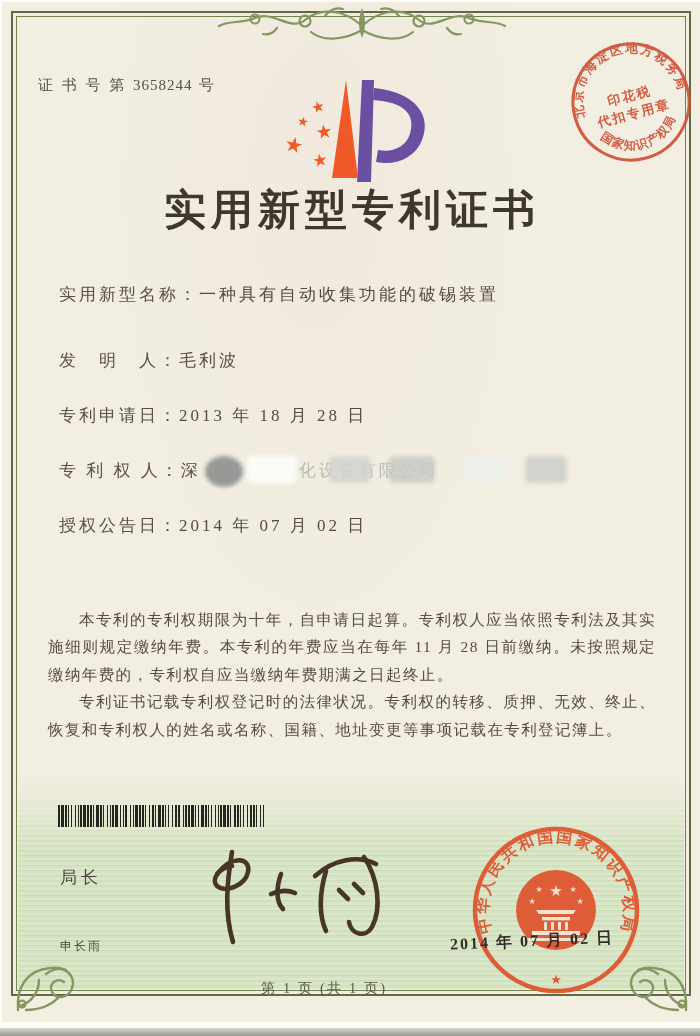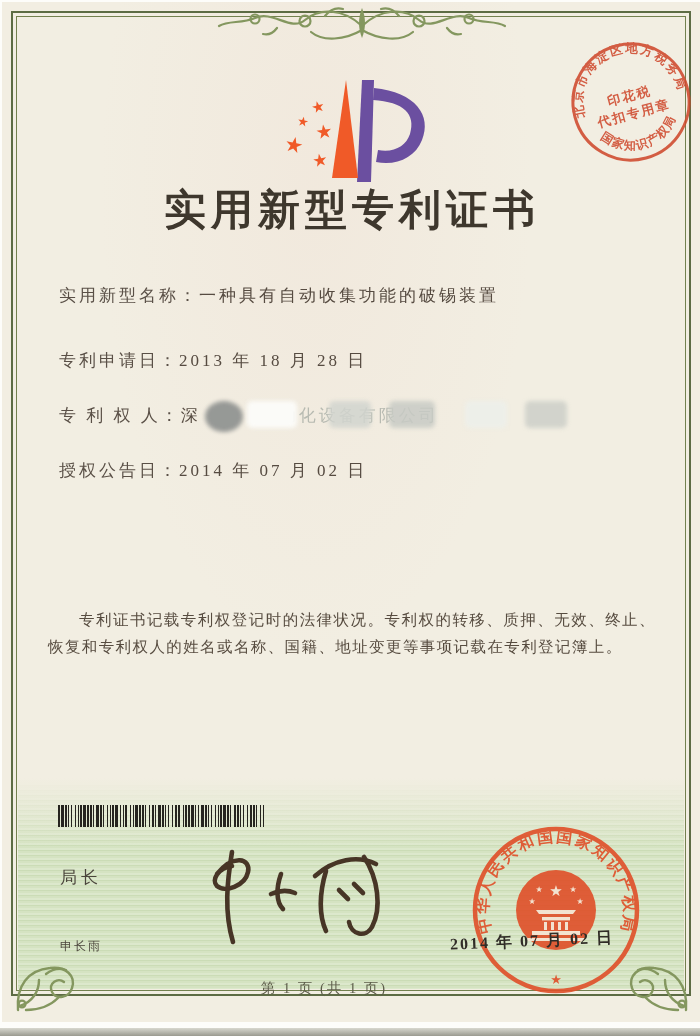--- a/index.html
+++ b/index.html
@@ -26,21 +26,21 @@
     background-image:
       linear-gradient(var(--paper-cream,#f2eee2) 0px, rgba(242,238,226,0) 70px),
       repeating-linear-gradient(180deg,#dce8cc 0px,#dce8cc 2px,#cbdcb6 2px,#cbdcb6 3px,#d5e3c2 3px,#d5e3c2 5px);
   }
   .cert-no{position:absolute;left:36px;top:74px;font-size:15px;letter-spacing:2.5px;color:#54504a;}
   .cert-no .num{letter-spacing:1px;}
   .title{position:absolute;left:0;width:700px;top:180px;text-align:center;
     font-size:42px;font-weight:600;letter-spacing:5px;color:#3e372d;}
   .fields{position:absolute;left:57px;top:282px;right:28px;font-size:17px;color:#564b41;}
   .frow{letter-spacing:3px;line-height:24px;margin-bottom:31px;white-space:nowrap;}
-  .frow.first{margin-bottom:41px;}
+  .frow.first{margin-bottom:41px;font-family:Liberation Mono, monospace;}
   .flabel{color:#5a5047;}
   .pat-wrap{position:relative;display:inline-block;min-width:360px;}
   .ghost{color:#b7bab1;margin-left:58px;letter-spacing:3px;}
   .blob{position:absolute;border-radius:5px;filter:blur(2px);top:-3px;height:27px;}
   .b1{left:24px;width:38px;height:31px;border-radius:50%;background:#8f9290;opacity:.92;}
   .b2{left:66px;width:50px;background:#fbfbf8;}
   .b3{left:148px;width:42px;background:#d2d5cf;opacity:.85;}
   .b4{left:208px;width:46px;background:#c8cbc5;opacity:.85;}
   .b5{left:284px;width:42px;background:#edefe9;}
   .b6{left:344px;width:42px;background:#c8cbc5;opacity:.75;}
@@ -108,20 +108,25 @@
   <svg class="corner br" width="72" height="66" viewBox="0 0 72 66">
     <g fill="none" stroke="currentColor" stroke-width="2.4" stroke-linecap="round">
       <path d="M6,62 C4,38 16,22 38,20 C54,18 64,28 60,40 C57,50 44,52 40,44 C36,35 46,29 52,34"></path>
       <path d="M8,58 C20,54 27,44 27,32"></path>
       <path d="M14,62 C26,62 38,58 46,50"></path>
       <circle cx="10" cy="56" r="3.4"></circle>
       <path d="M34,26 q10,-8 20,-4"></path>
     </g>
   </svg>
 
+  <div class="cert-no">
+    <span>证 书 号 第</span>
+    <span class="num">3658244</span>
+    <span>号</span>
+  </div>
 
   <svg class="logo-svg" width="170" height="115" viewBox="0 0 170 115">
     <g>
       <path d="M92,6 L104,6 L101,108 L87,108 Z" fill="var(--logo-purple,#6b4fa0)"></path>
       <path d="M104,14 C146,18 162,42 152,66 C145,84 126,92 106,88 L108,76 C124,79 136,72 140,60 C146,40 134,28 103,26 Z" fill="var(--logo-purple,#6b4fa0)"></path>
       <path d="M76,6 L88,104 L62,104 Z" fill="var(--logo-orange,#f05a28)"></path>
       <g fill="var(--logo-orange,#f05a28)" class="star-glyph">
         <text x="48" y="38" font-size="15" text-anchor="middle" transform="rotate(-14 48 33)">★</text>
         <text x="33" y="52" font-size="13" text-anchor="middle" transform="rotate(10 33 47)">★</text>
         <text x="54" y="64" font-size="19" text-anchor="middle" transform="rotate(-8 54 58)">★</text>
@@ -149,31 +154,35 @@
     </g>
   </svg>
 
   <div class="title">实用新型专利证书</div>
 
   <div class="fields">
     <div class="frow first">
       <span class="flabel">实用新型名称：</span><span>一种具有自动收集功能的破锡装置</span>
     </div>
     <div class="frow">
+      <span class="flabel">发　明　人：</span><span>毛利波</span>
+    </div>
+    <div class="frow">
       <span class="flabel">专利申请日：</span><span>2013 年 18 月 28 日</span>
     </div>
     <div class="frow">
       <span class="flabel">专 利 权 人：</span><span class="pat-wrap"><span>深</span><span class="ghost">自动化设备有限公司</span><span class="blob b1"></span><span class="blob b2"></span><span class="blob b3"></span><span class="blob b4"></span><span class="blob b5"></span><span class="blob b6"></span></span>
     </div>
     <div class="frow">
       <span class="flabel">授权公告日：</span><span>2014 年 07 月 02 日</span>
     </div>
   </div>
 
   <div class="bodytext">
+    <p>本专利的专利权期限为十年，自申请日起算。专利权人应当依照专利法及其实施细则规定缴纳年费。本专利的年费应当在每年 11 月 28 日前缴纳。未按照规定缴纳年费的，专利权自应当缴纳年费期满之日起终止。</p>
     <p>专利证书记载专利权登记时的法律状况。专利权的转移、质押、无效、终止、恢复和专利权人的姓名或名称、国籍、地址变更等事项记载在专利登记簿上。</p>
   </div>
 
   <div class="barcode">
       <span class="bar" style="width: 2px;"></span>
       <span class="gap" style="width: 1px;"></span>
       <span class="bar" style="width: 3px;"></span>
       <span class="gap" style="width: 1px;"></span>
       <span class="bar" style="width: 2px;"></span>
       <span class="gap" style="width: 1px;"></span>

